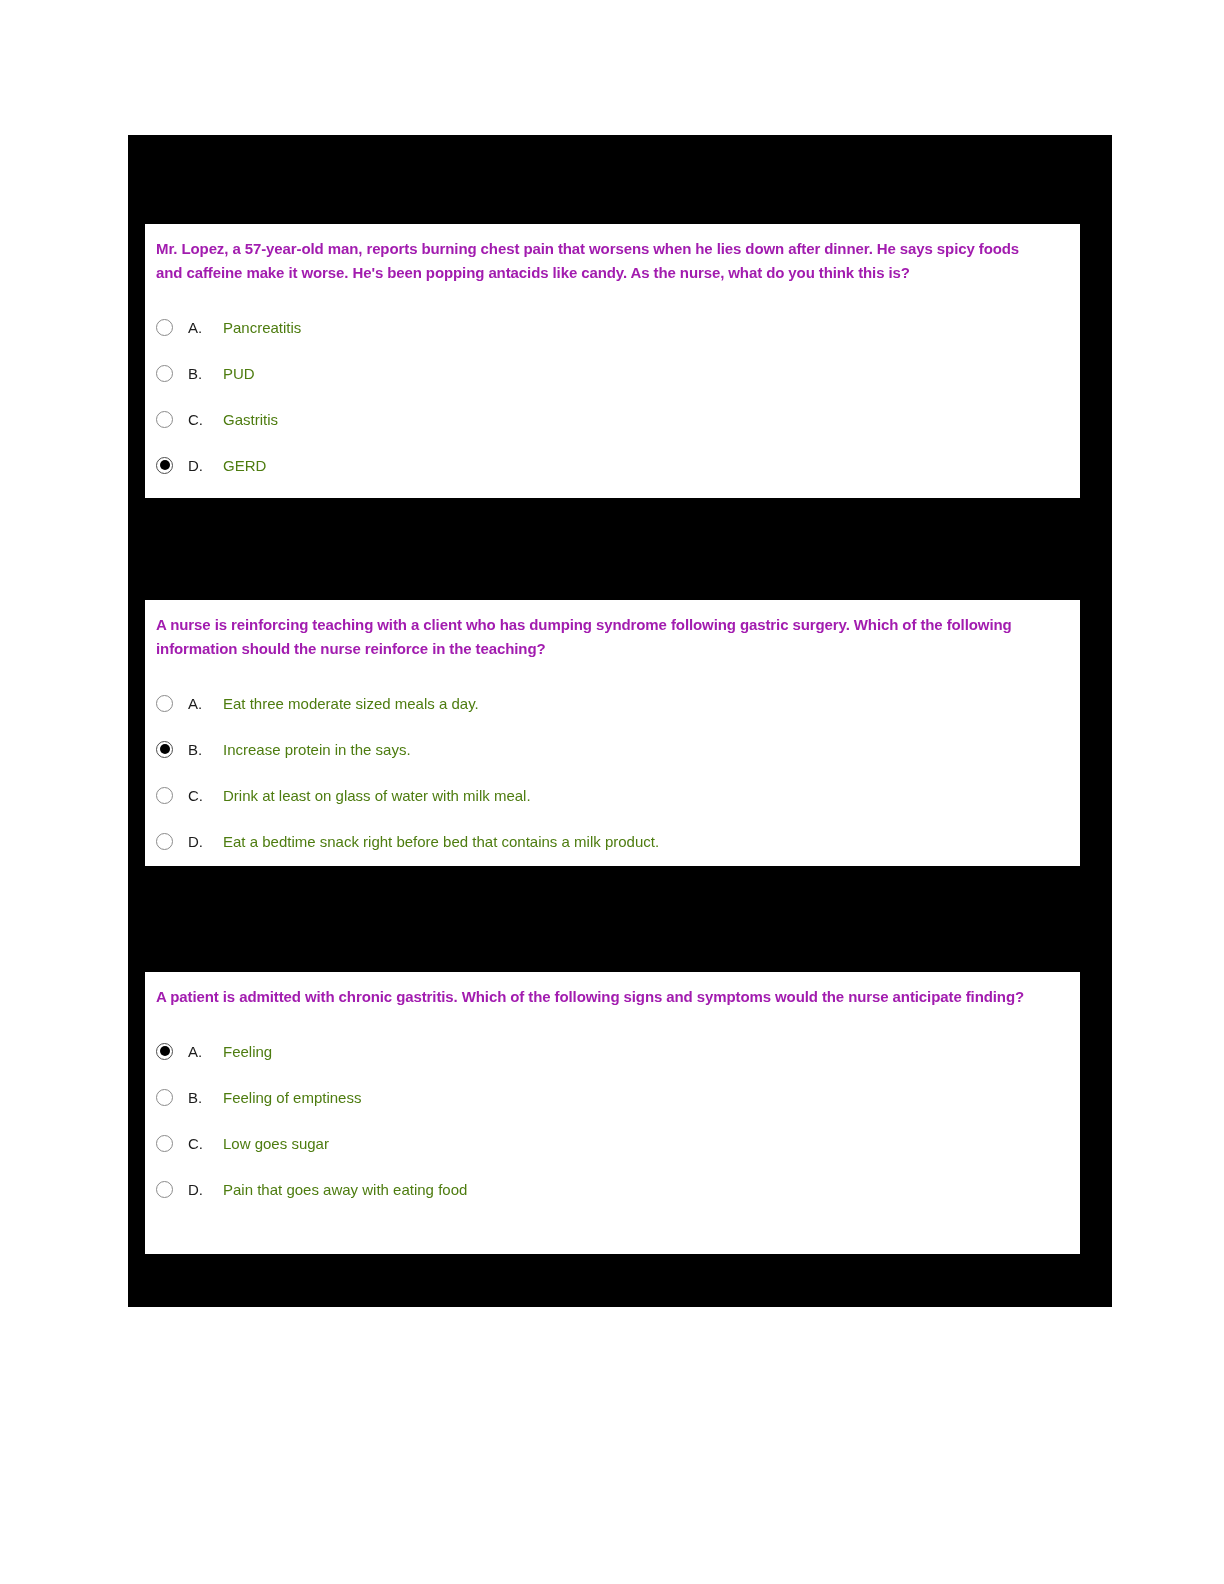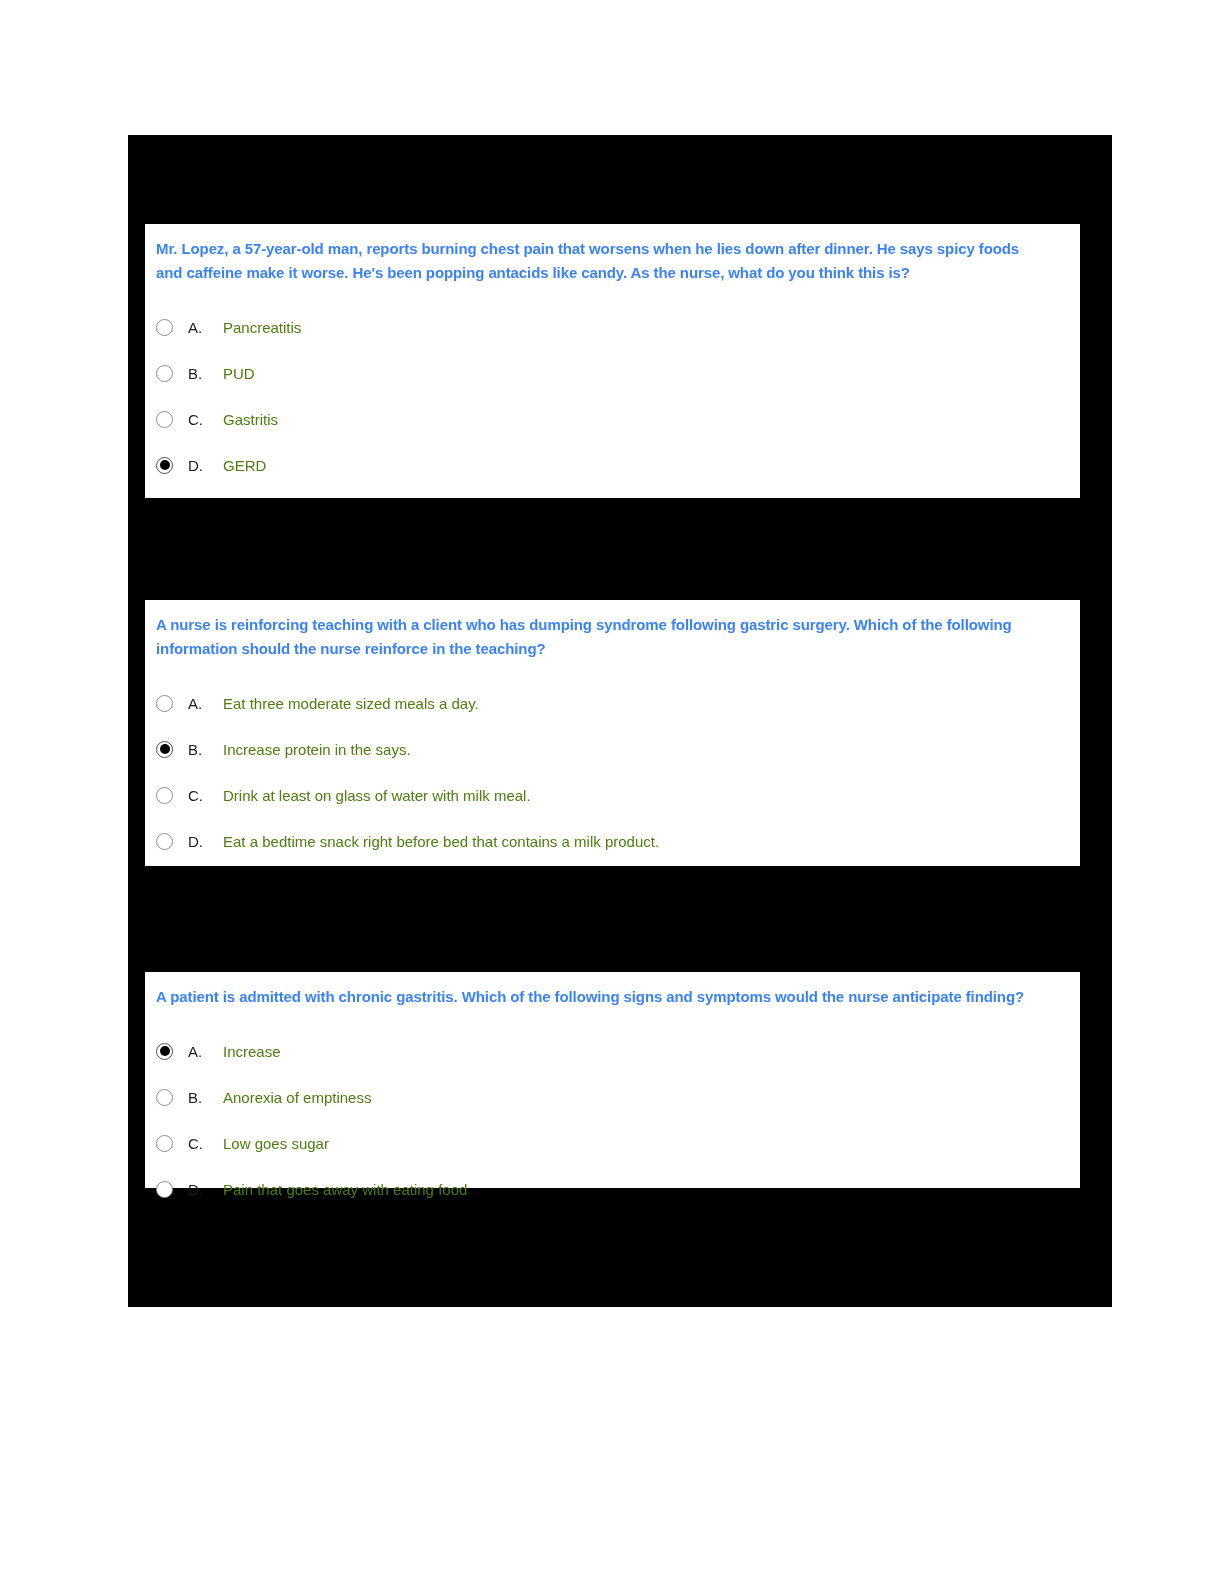--- a/index.html
+++ b/index.html
@@ -17,26 +17,26 @@
     background: #000000;
     padding: 89px 32px 64px 17px;
   }
   .card {
     background: #ffffff;
     width: 935px;
     padding: 13px 26px 20px 11px;
   }
   .card-1 { height: 274px; margin-bottom: 102px; }
   .card-2 { height: 266px; margin-bottom: 106px; margin-top: 11px; }
-  .card-3 { height: 216px; }
+  .card-3 { height: 282px; }
   .question {
     font-weight: 700;
     font-size: 15px;
     line-height: 24px;
-    color: #3b82f6;
+    color: #a21caf;
     letter-spacing: -0.1px;
     padding-right: 10px;
   }
   .options { margin-top: 33px; }
   .option {
     display: flex;
     align-items: center;
     height: 18px;
     margin-bottom: 28px;
   }
@@ -131,26 +131,26 @@
         </div>
       </div>
     </div>
 
     <div class="card card-3">
       <div class="question">A patient is admitted with chronic gastritis. Which of the following signs and symptoms would the nurse anticipate finding?</div>
       <div class="options">
         <div class="option">
           <span class="radio selected"></span>
           <span class="letter">A.</span>
-          <span class="text">Increase</span>
+          <span class="text">Feeling</span>
         </div>
         <div class="option">
           <span class="radio"></span>
           <span class="letter">B.</span>
-          <span class="text">Anorexia of emptiness</span>
+          <span class="text">Feeling of emptiness</span>
         </div>
         <div class="option">
           <span class="radio"></span>
           <span class="letter">C.</span>
           <span class="text">Low goes sugar</span>
         </div>
         <div class="option">
           <span class="radio"></span>
           <span class="letter">D.</span>
           <span class="text">Pain that goes away with eating food</span>

